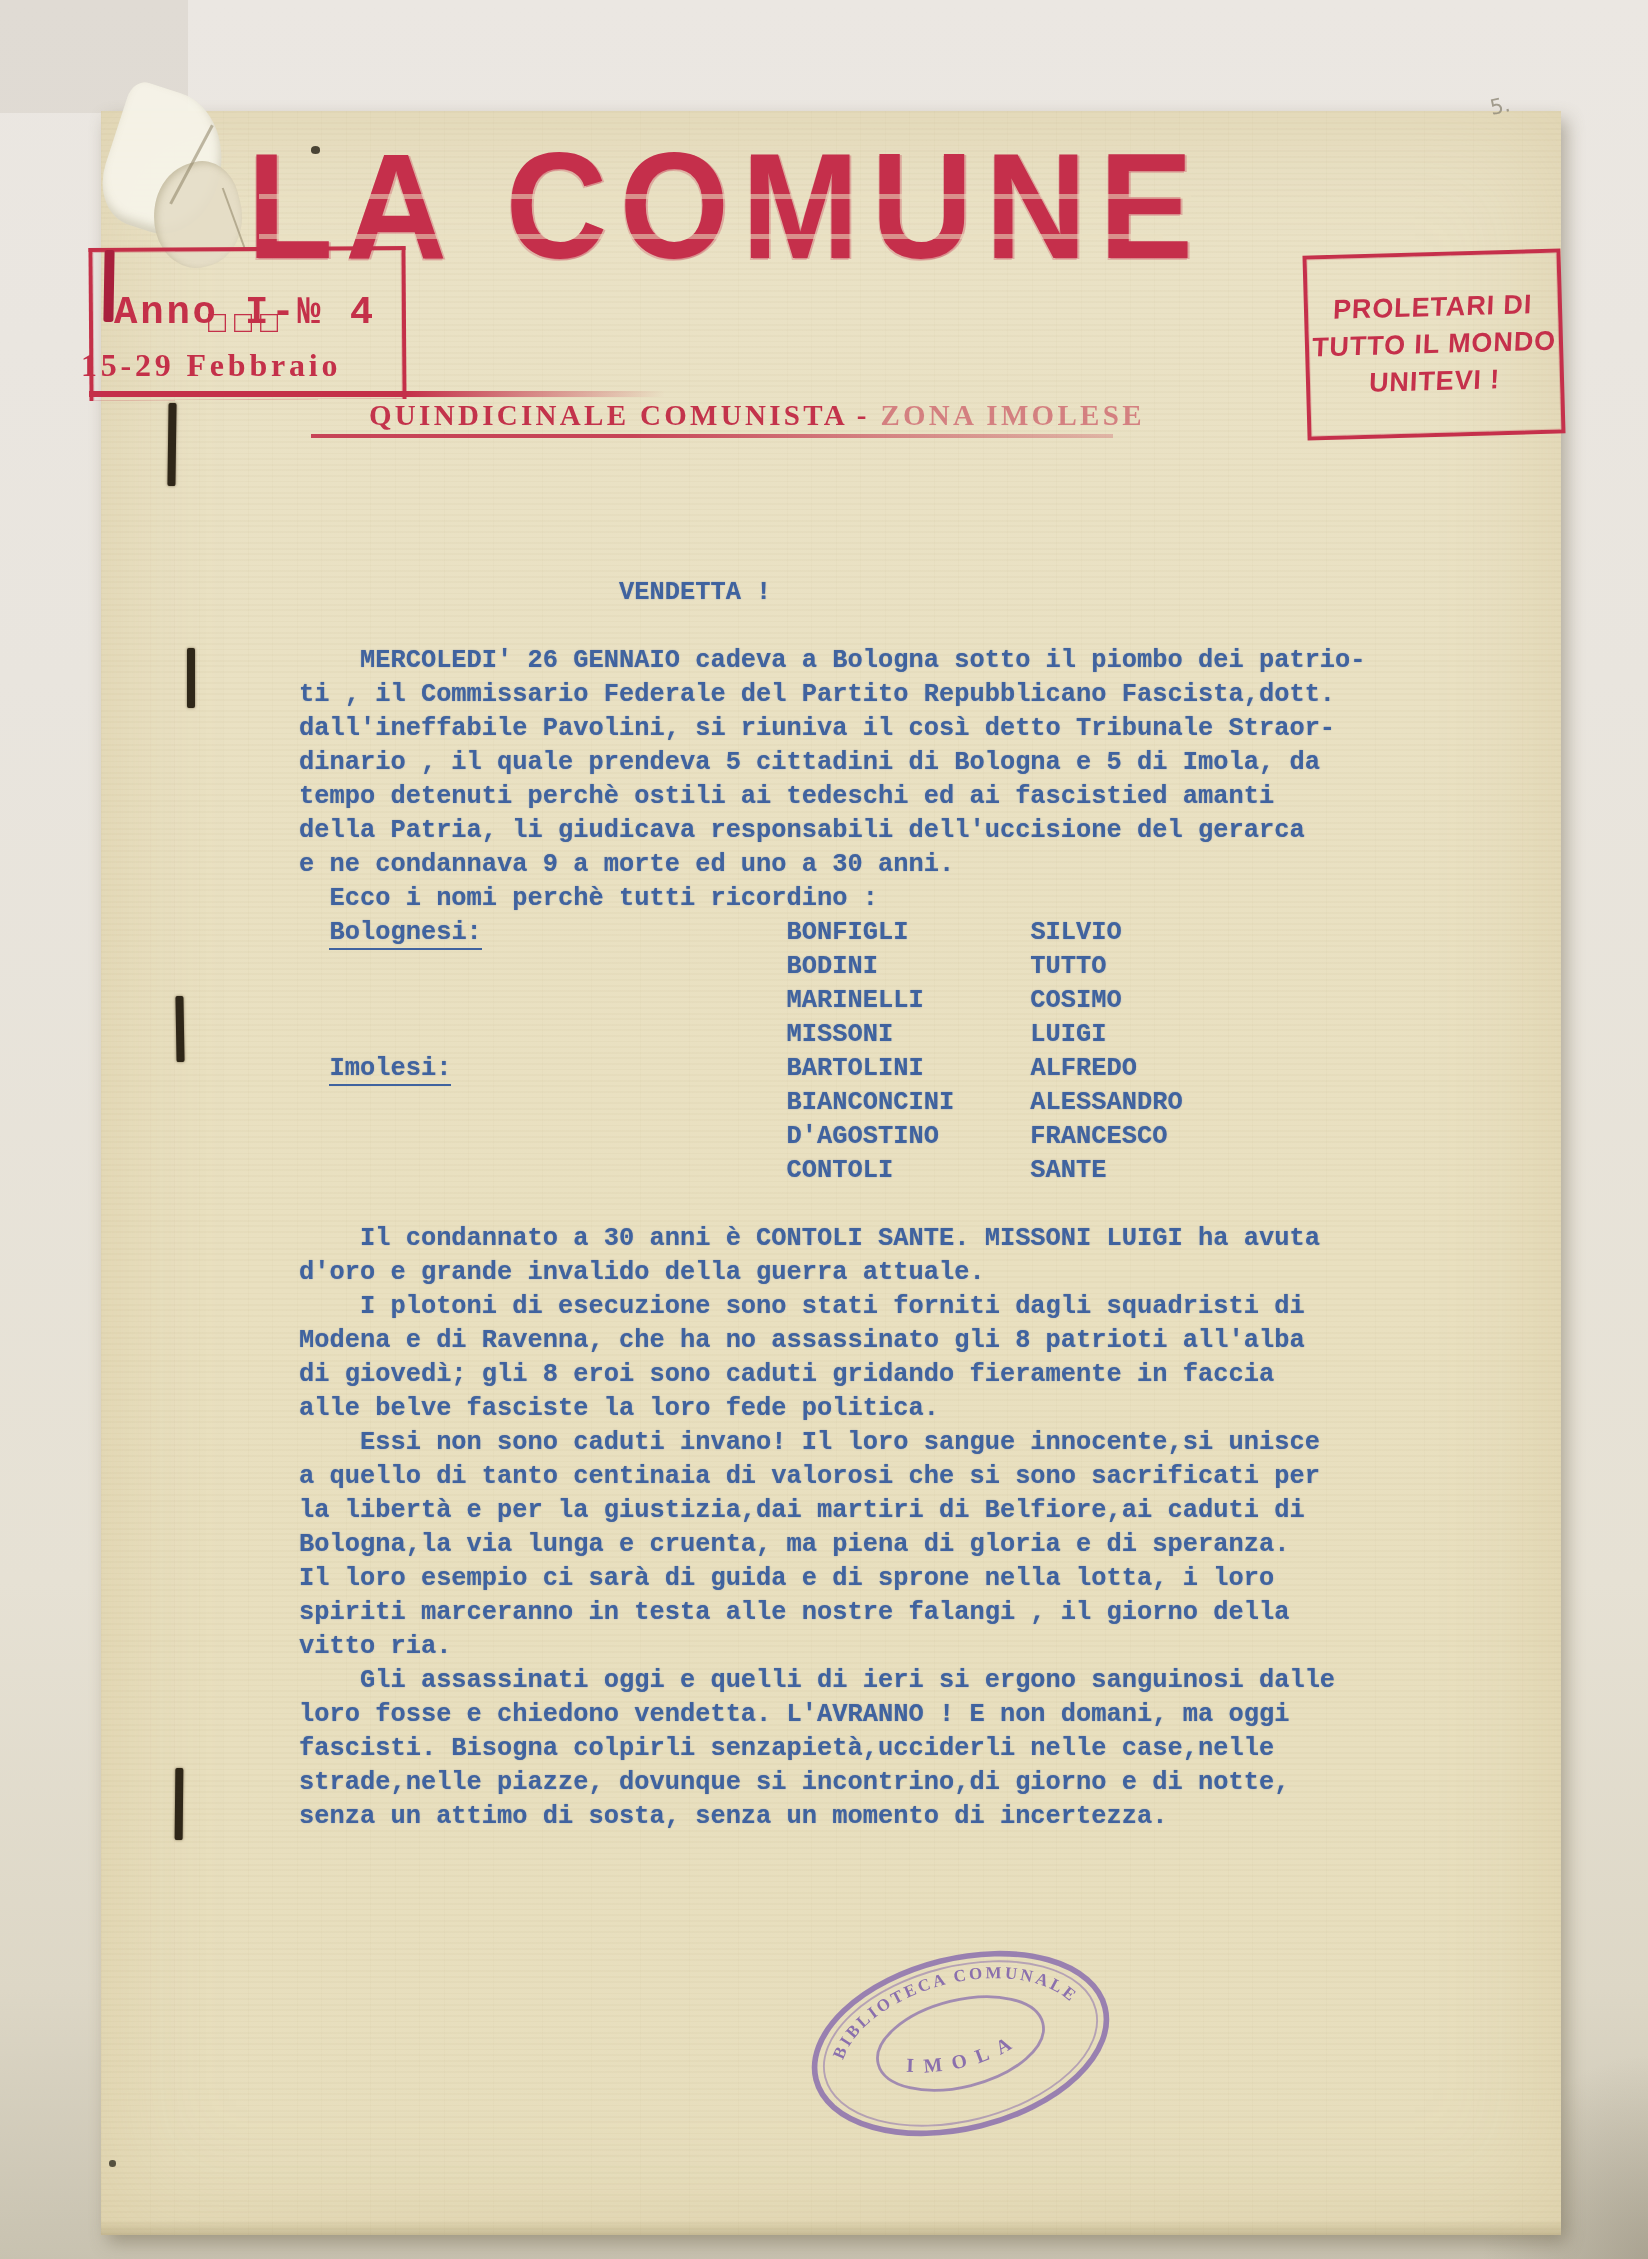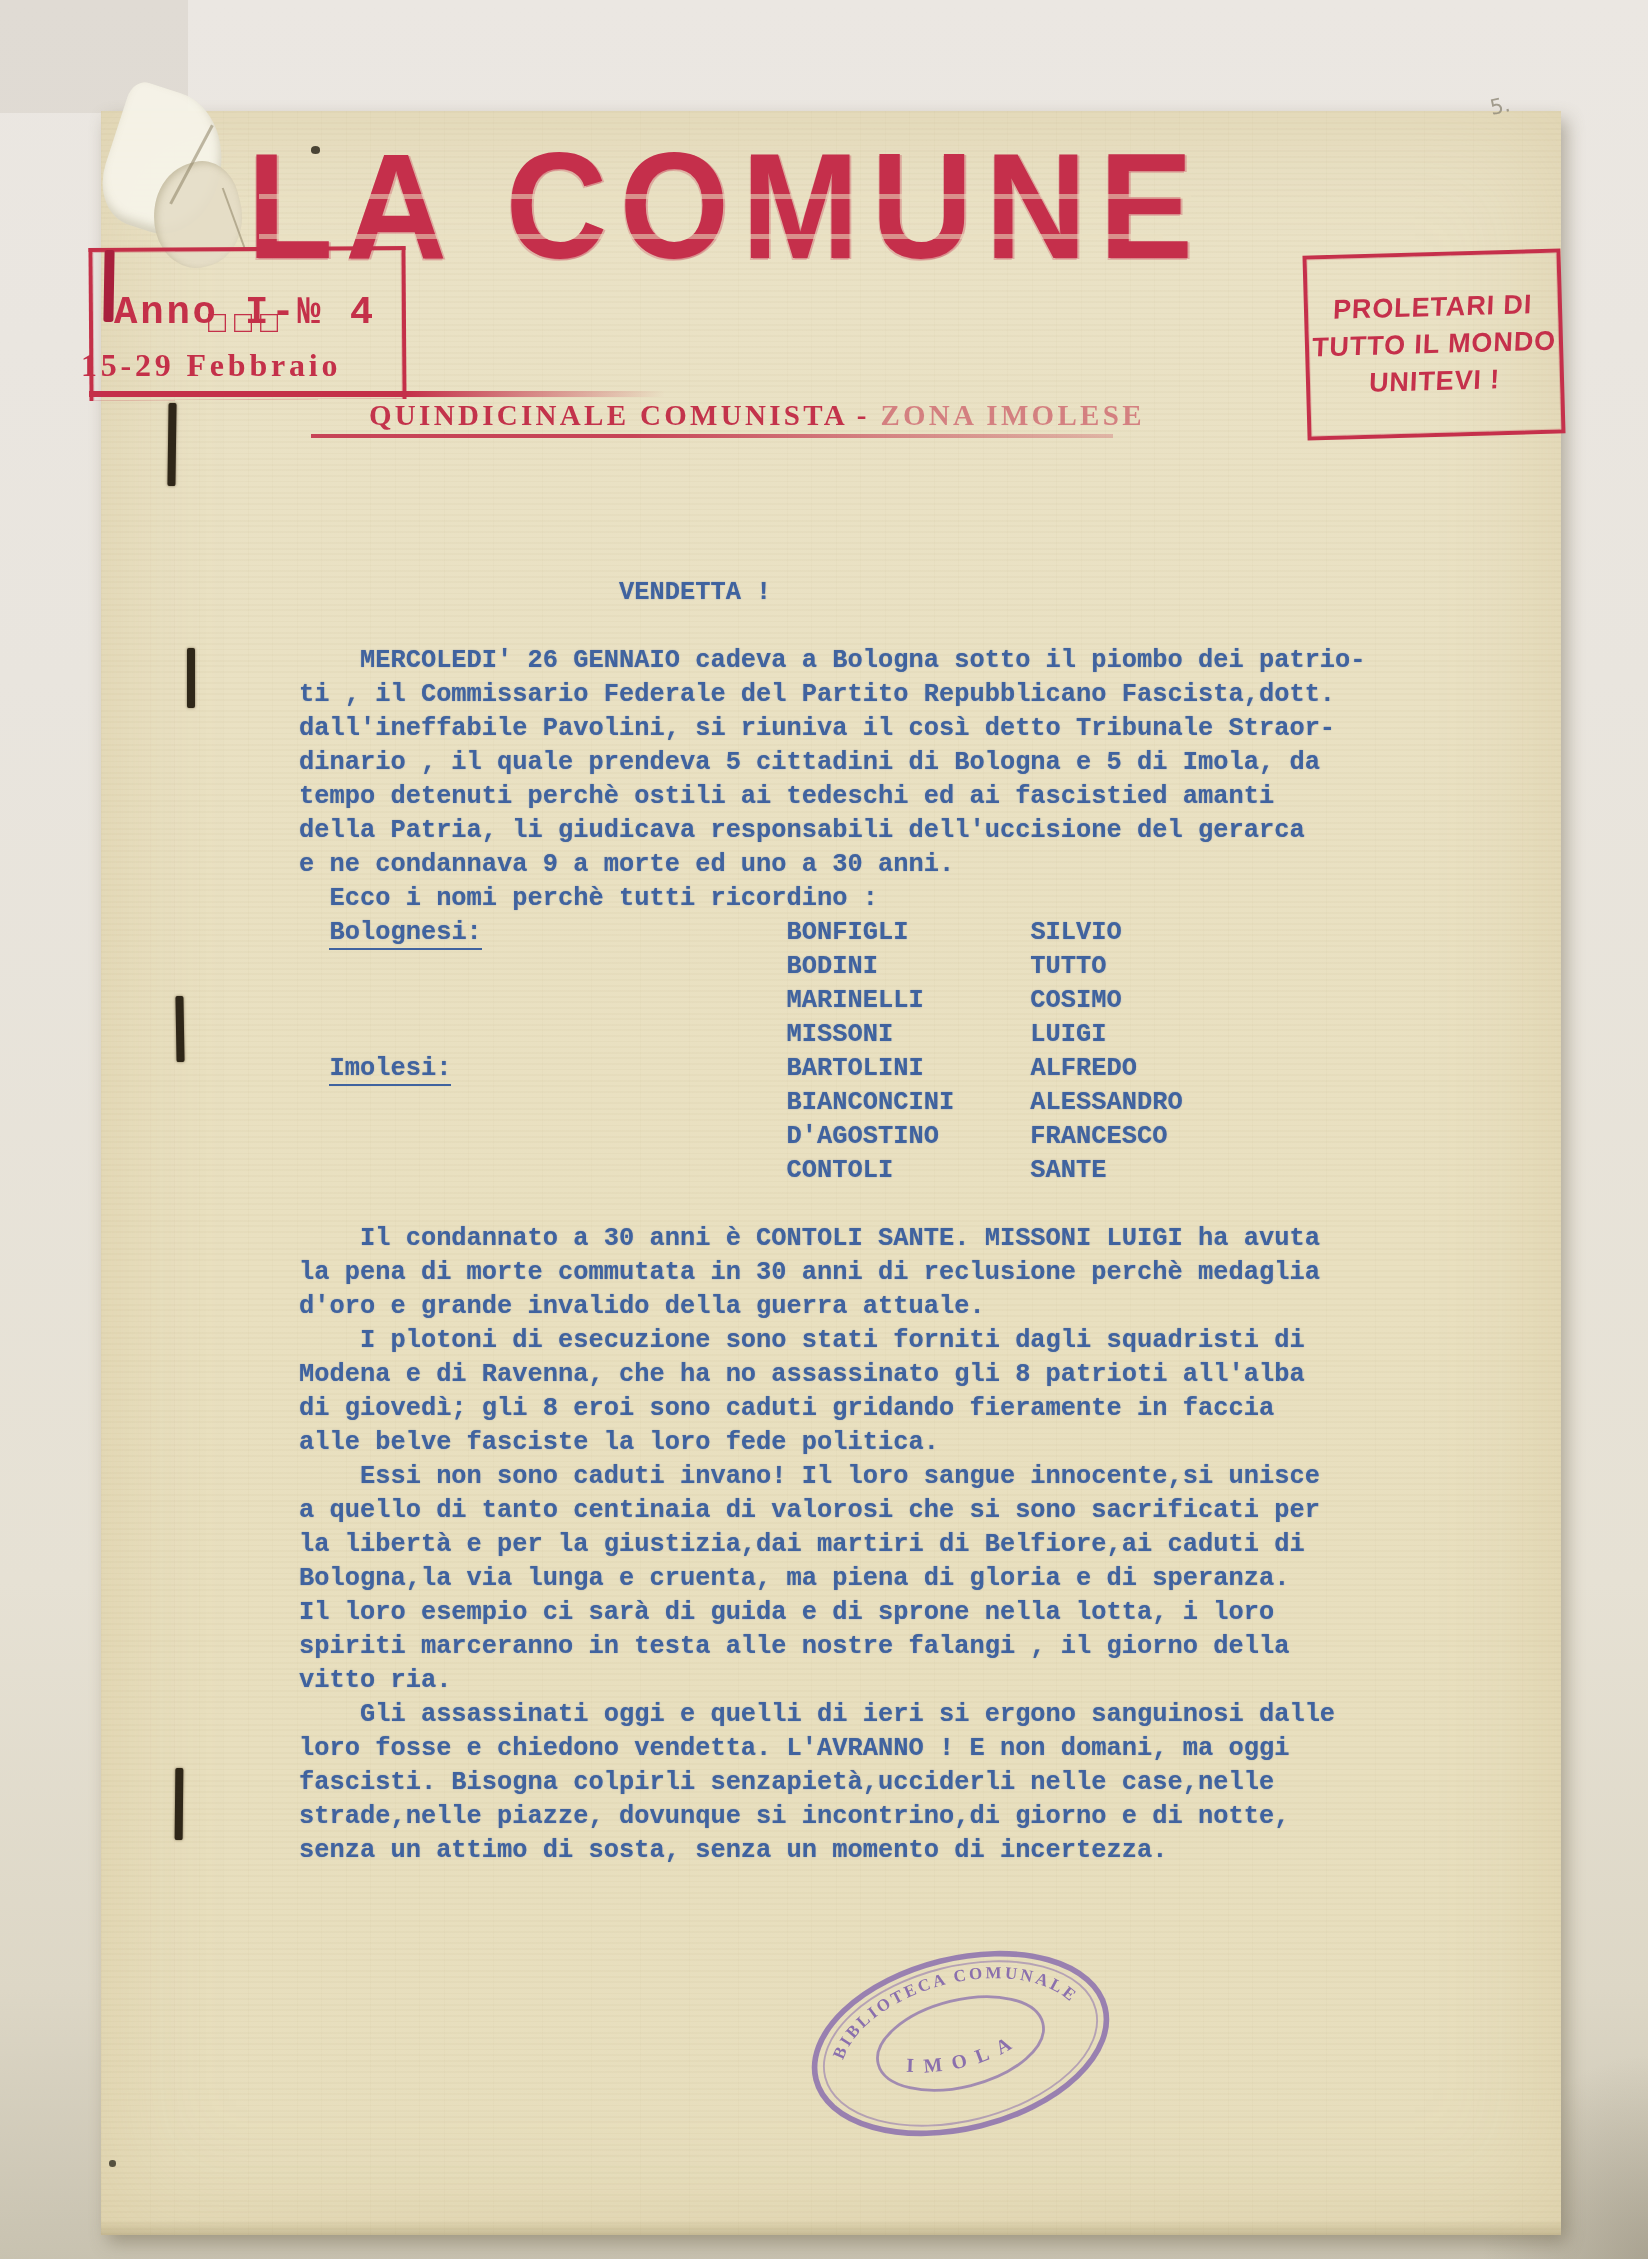--- a/index.html
+++ b/index.html
@@ -149,21 +149,20 @@
       <div class="t-line"><span>  </span><span class="u">Bolognesi:</span><span>                    BONFIGLI        SILVIO</span></div>
       <div class="t-line">                                BODINI          TUTTO</div>
       <div class="t-line">                                MARINELLI       COSIMO</div>
       <div class="t-line">                                MISSONI         LUIGI</div>
       <div class="t-line"><span>  </span><span class="u">Imolesi:</span><span>                      BARTOLINI       ALFREDO</span></div>
       <div class="t-line">                                BIANCONCINI     ALESSANDRO</div>
       <div class="t-line">                                D'AGOSTINO      FRANCESCO</div>
       <div class="t-line">                                CONTOLI         SANTE</div>
       <div class="t-line">&nbsp;</div>
       <div class="t-line">    Il condannato a 30 anni è CONTOLI SANTE. MISSONI LUIGI ha avuta</div>
-      <div class="t-line">la pena di morte commutata in 30 anni di reclusione perchè medaglia</div>
       <div class="t-line">d'oro e grande invalido della guerra attuale.</div>
       <div class="t-line">    I plotoni di esecuzione sono stati forniti dagli squadristi di</div>
       <div class="t-line">Modena e di Ravenna, che ha no assassinato gli 8 patrioti all'alba</div>
       <div class="t-line">di giovedì; gli 8 eroi sono caduti gridando fieramente in faccia</div>
       <div class="t-line">alle belve fasciste la loro fede politica.</div>
       <div class="t-line">    Essi non sono caduti invano! Il loro sangue innocente,si unisce</div>
       <div class="t-line">a quello di tanto centinaia di valorosi che si sono sacrificati per</div>
       <div class="t-line">la libertà e per la giustizia,dai martiri di Belfiore,ai caduti di</div>
       <div class="t-line">Bologna,la via lunga e cruenta, ma piena di gloria e di speranza.</div>
       <div class="t-line">Il loro esempio ci sarà di guida e di sprone nella lotta, i loro</div>

